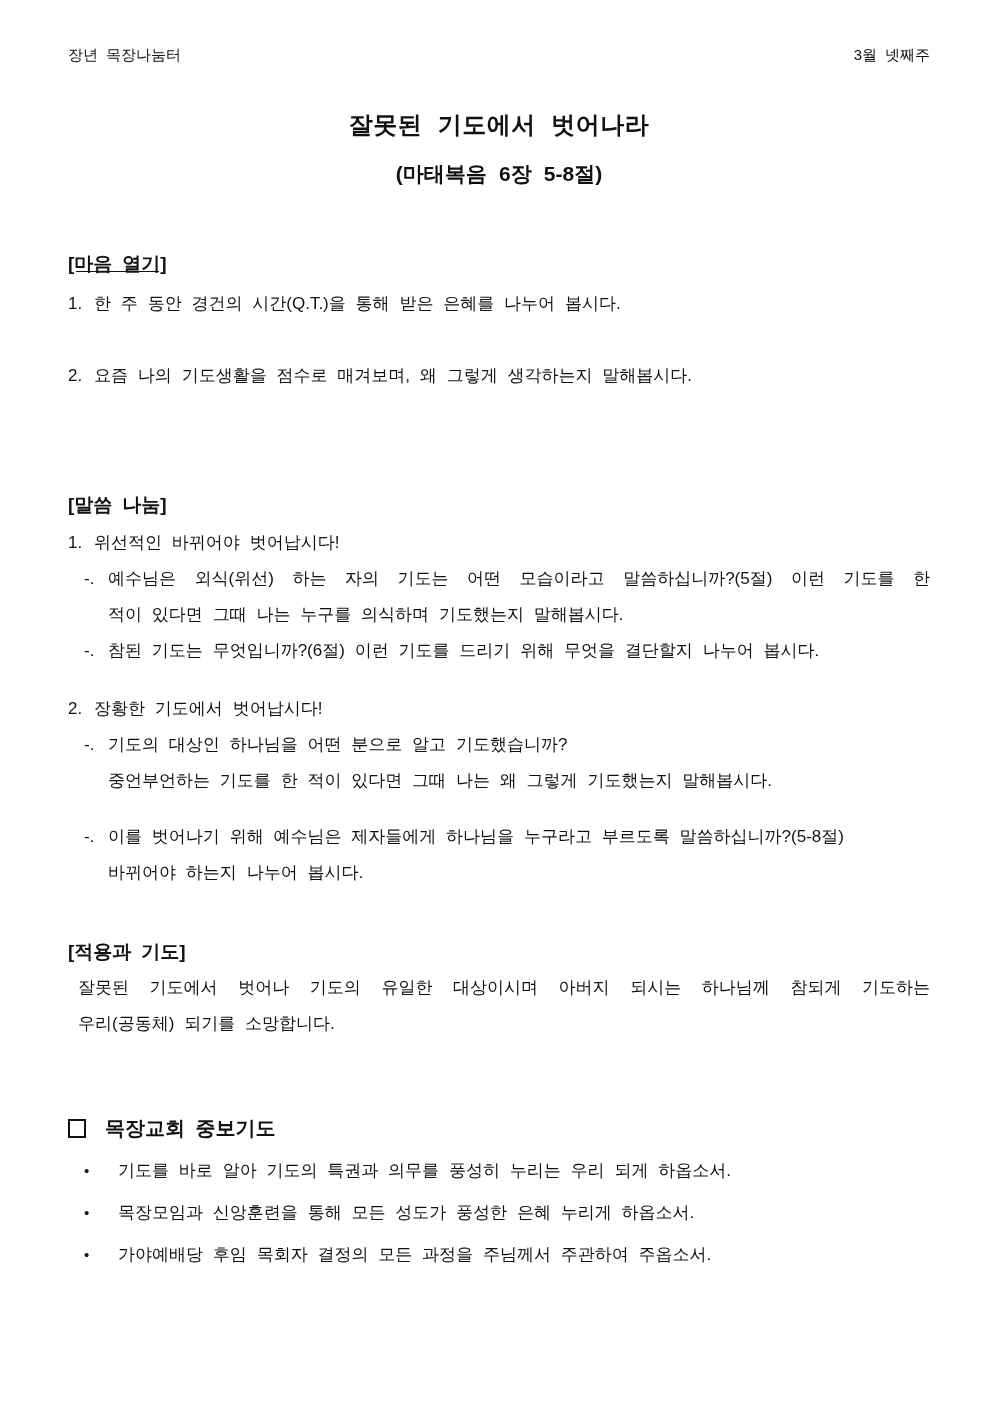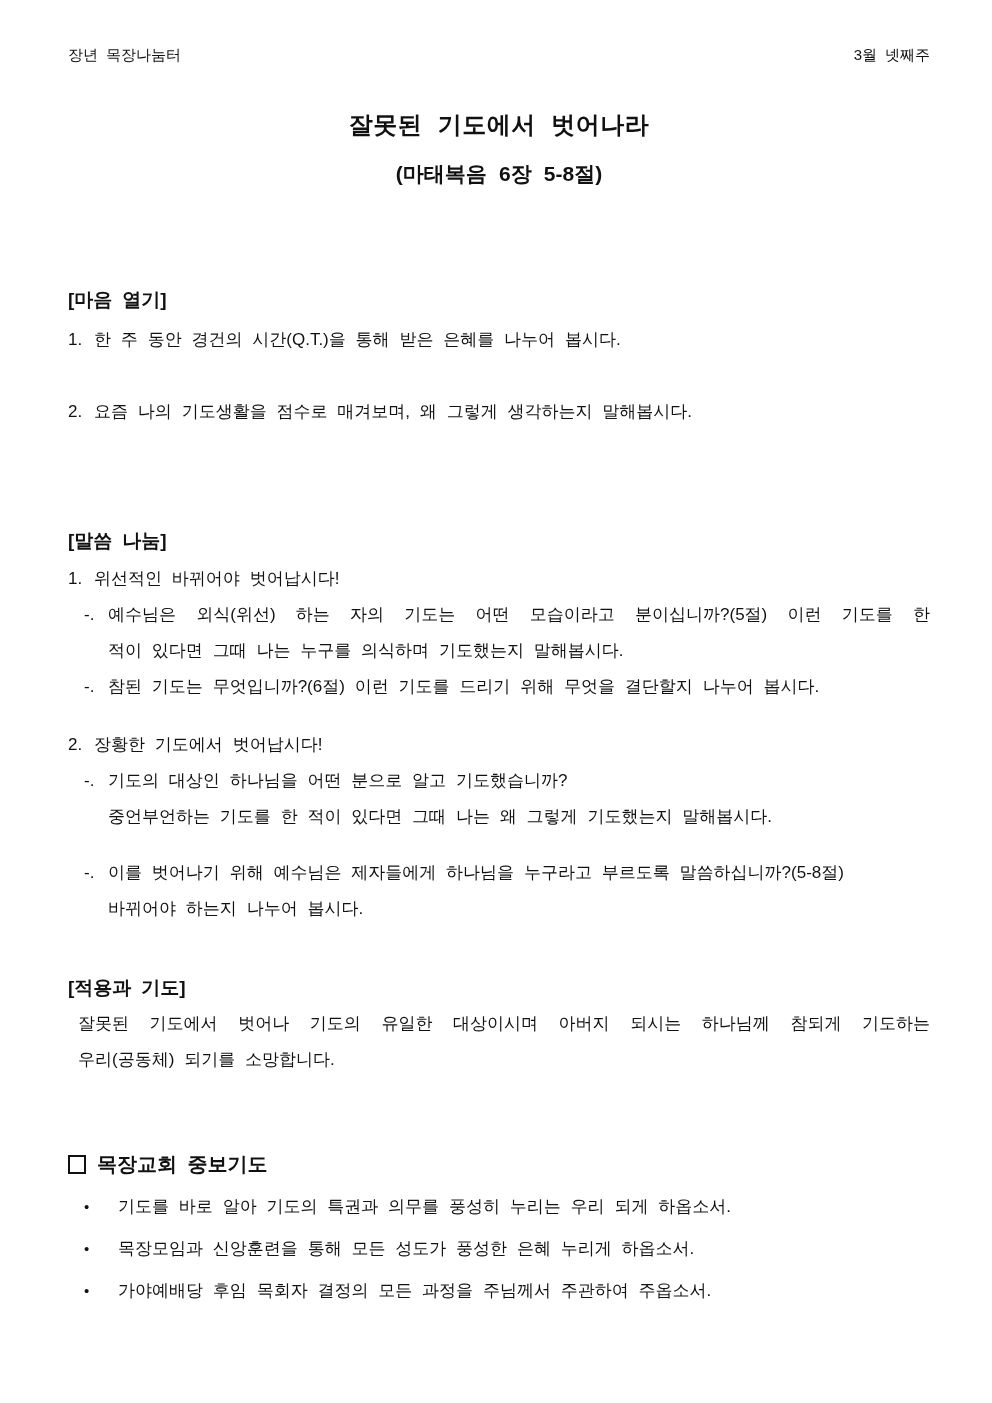--- a/index.html
+++ b/index.html
@@ -78,30 +78,30 @@
     flex: 0 0 24px;
   }
   .sub-bullet .bullet-text {
     flex: 1;
   }
   .stretch {
     text-align: justify;
     text-align-last: justify;
   }
   
-  .mt-heading-1 { margin-top: 98px; }   
+  .mt-heading-1 { margin-top: 62px; text-decoration: underline; }   
   .mt-item-1    { margin-top: 8px;  }
   .mt-item-2    { margin-top: 36px; }
   .mt-heading-2 { margin-top: 97px; }   
   .mt-point     { margin-top: 6px;  }
   .mt-point-2   { margin-top: 22px; }
   .mt-gap-bullet{ margin-top: 20px; }
   .mt-heading-3 { margin-top: 47px; }   
   .mt-para      { margin-top: 4px;  }
-  .mt-heading-4 { margin-top: 71px; }   
+  .mt-heading-4 { margin-top: 71px; gap: 8px; }   
   .mt-dots      { margin-top: 10px; }
   
   .application-para { padding-left: 10px; }
   
   .intercession-heading {
     display: flex;
     align-items: center;
     font-size: 20px;
     line-height: 30px;
     font-weight: 700;
@@ -157,21 +157,21 @@
   <div class="section-heading mt-heading-2">[말씀 나눔]</div>
 
   <div class="num-item mt-point">
     <span class="num">1.</span>
     <span class="num-text">위선적인 바뀌어야 벗어납시다!</span>
   </div>
 
   <div class="sub-bullet">
     <span class="marker">-.</span>
     <span class="bullet-text">
-      <div class="stretch">예수님은 외식(위선) 하는 자의 기도는 어떤 모습이라고 분이십니까?(5절) 이런 기도를 한</div>
+      <div class="stretch">예수님은 외식(위선) 하는 자의 기도는 어떤 모습이라고 말씀하십니까?(5절) 이런 기도를 한</div>
       <div>적이 있다면 그때 나는 누구를 의식하며 기도했는지 말해봅시다.</div>
     </span>
   </div>
 
   <div class="sub-bullet">
     <span class="marker">-.</span>
     <span class="bullet-text">
       <div>참된 기도는 무엇입니까?(6절) 이런 기도를 드리기 위해 무엇을 결단할지 나누어 봅시다.</div>
     </span>
   </div>

